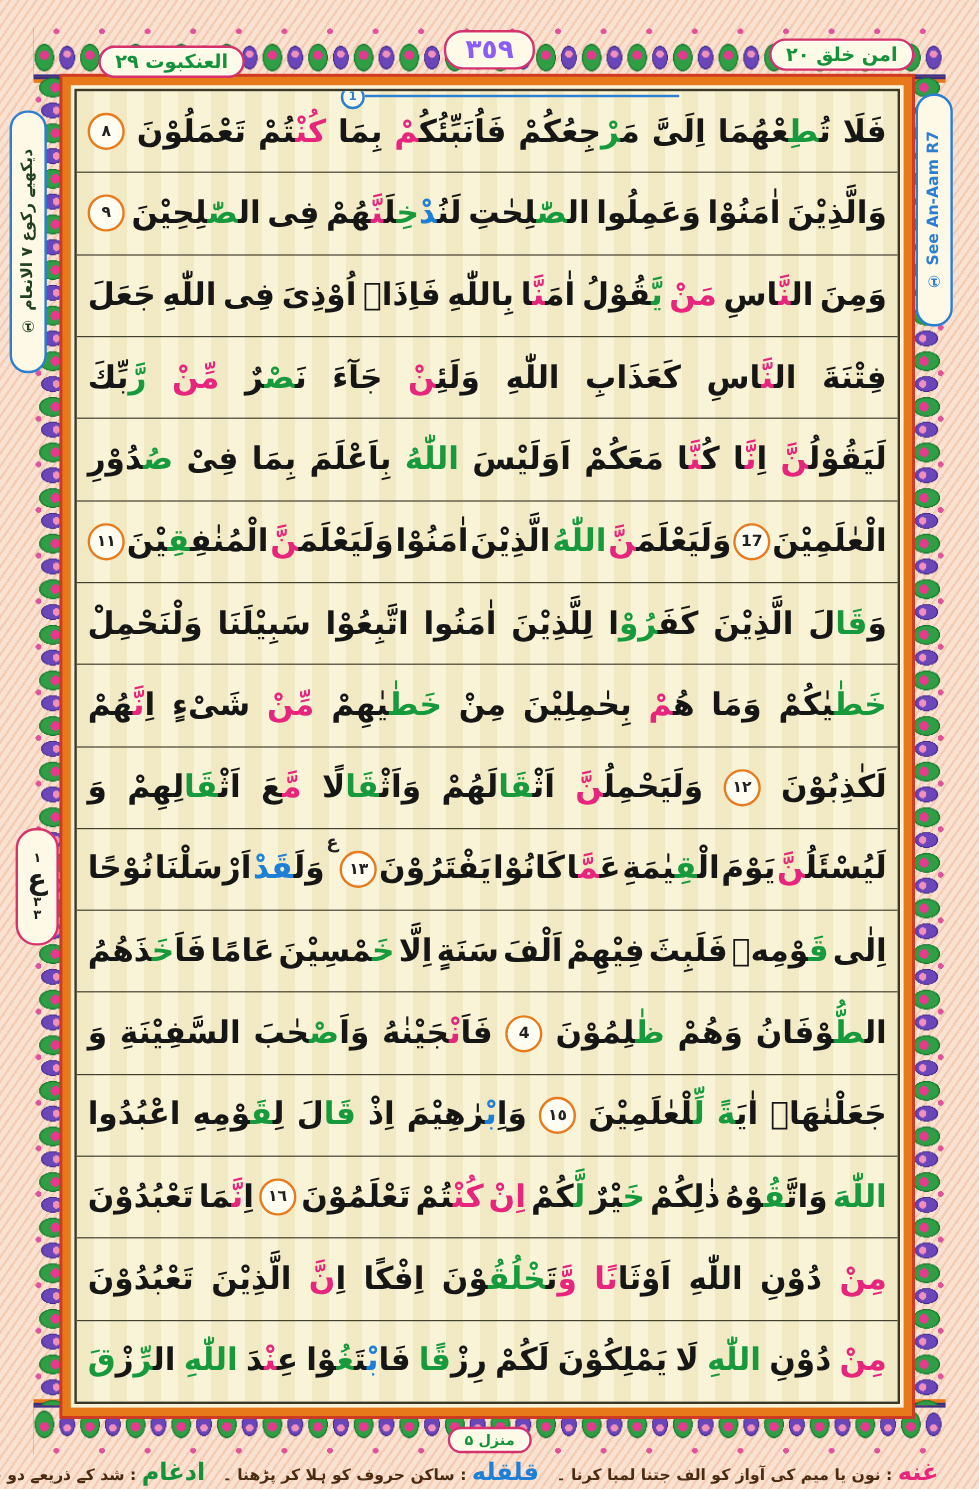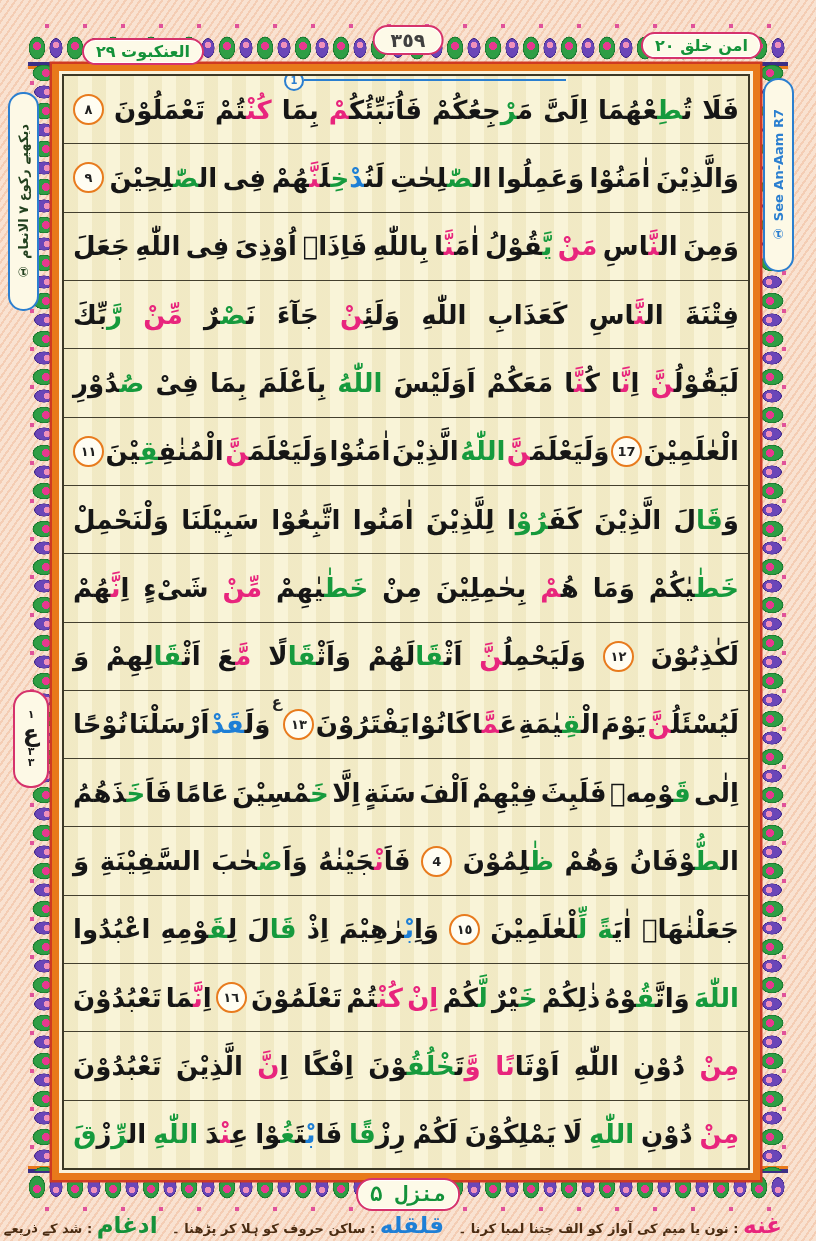--- a/index.html
+++ b/index.html
@@ -39,23 +39,23 @@
       radial-gradient(circle 4px at 14px 9px,#e8388f 95%,transparent 100%),
       radial-gradient(ellipse 14px 10px at 16px 9px,#2f9e45 68%,#14722b 80%,transparent 83%),
       radial-gradient(circle 3.2px at 13px 28px,#f090bb 95%,transparent 100%),
       radial-gradient(ellipse 12px 8px at 16px 28px,#6b46b8 68%,#3c2686 80%,transparent 83%);}
 
   
   .cartouche{position:absolute;background:#fdfae8;border:2.5px solid #d6336c;border-radius:16px;
     padding:2px 12px;font-weight:bold;color:#14923a;font-size:16px;white-space:nowrap;z-index:5;
     box-shadow:0 0 0 1px #fff inset;}
   .cartouche.juz{top:32px;right:54px;}
-  .cartouche.pagenum{top:25px;left:50%;transform:translateX(-50%);color:#404040;font-size:19px;padding:2px 16px;}
+  .cartouche.pagenum{top:25px;left:50%;transform:translateX(-50%);color:#8b5cf6;font-size:22px;padding:2px 16px;}
   .cartouche.surah{top:38px;left:82px;text-align:right;}
-  .cartouche.manzil{bottom:30px;left:50%;transform:translateX(-50%);font-size:21px;font-family:Liberation Mono, monospace;}
+  .cartouche.manzil{bottom:30px;left:50%;transform:translateX(-50%);font-size:12px;}
 
   
   .vpill{position:absolute;border:2.5px solid #2b7fd0;border-radius:15px;background:#fdf9e6;
     display:flex;align-items:center;justify-content:center;z-index:6;}
   .vpill .vtext{writing-mode:vertical-rl;transform:rotate(180deg);white-space:nowrap;
     font-size:13px;font-weight:bold;}
   .vpill.refpill-right{right:22px;top:78px;width:27px;height:190px;}
   .vpill.refpill-right .vtext{color:#2b7fd0;}
   .vpill.refpill-left{left:8px;top:92px;width:27px;height:215px;}
   .vpill.refpill-left .vtext{color:#23411f;}
@@ -83,21 +83,21 @@
     font-size:13px;font-weight:bold;color:#222;background:#fffdf2;}
   .rukuain{font-size:15px;color:#222;align-self:flex-start;margin-top:2px;}
   .ref-mark{position:absolute;top:3px;left:240px;width:262px;border-top:2.5px solid #2b7fd0;z-index:7;}
   .ref-num{position:absolute;left:-20px;top:-10px;width:16px;height:16px;border:2px solid #2b7fd0;
     border-radius:50%;background:#fdf9e6;color:#2b7fd0;font-size:10px;line-height:16px;
     text-align:center;font-weight:bold;}
 
   
   .legend{position:absolute;left:0;right:0;bottom:1px;direction:rtl;padding:0 34px 2px 4px;
     white-space:nowrap;color:#4a2c12;font-size:13px;font-weight:bold;z-index:5;}
-  .legend .term{font-size:23px;}
+  .legend .term{font-size:20px;}
   .legend .t-ghunna{color:#e8257d;}
   .legend .t-qalqala{color:#1e7fd6;margin-top:40px;}
   .legend .t-idgham{color:#14923a;}
   .legend .item{margin-left:10px;}
 </style>
 </head>
 <body>
 
 <div class="page">
 

